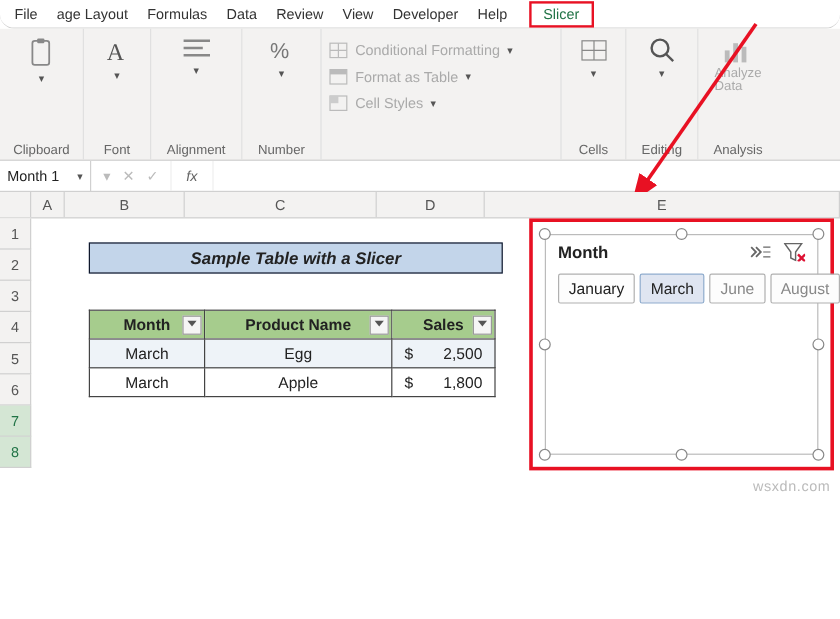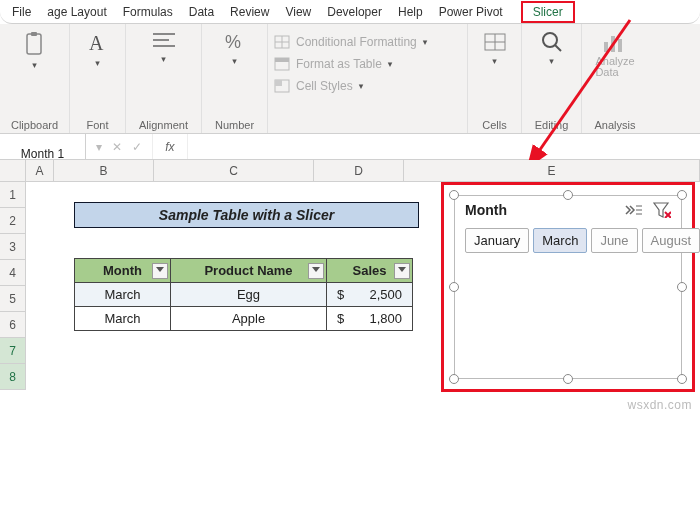--- a/index.html
+++ b/index.html
@@ -15,21 +15,21 @@
   .ribbon-group-label { text-align: center; font-size: 11px; color: #666; padding-top: 2px; }
   .ribbon-btn { display: flex; flex-direction: column; align-items: center; gap: 2px; padding: 2px 4px; color: #444; font-size: 11px; }
   .ribbon-btn svg { display: block; }
   .drop { font-size: 9px; color: #555; }
   .styles-list { color: #aaa; font-size: 12px; line-height: 20px; display:flex; flex-direction:column; gap:2px; padding-top:4px;}
   .styles-item { display:flex; align-items:center; gap:6px; }
   .styles-item svg { flex-shrink:0; }
   
   
   .fbar { display:flex; align-items:center; border-bottom:1px solid #d0d0d0; height:26px; background:#fff; }
-  .name-box { width:86px; border-right:1px solid #d0d0d0; padding:13px 6px; height:100%; display:flex; align-items:center; justify-content:space-between; font-size:12px;flex-direction:column;}
+  .name-box { width:76px; border-right:1px solid #d0d0d0; padding:13px 6px; height:100%; display:flex; align-items:center; justify-content:space-between; font-size:12px;}
   .fx { padding:0 12px; color:#666; font-style:italic; border-right:1px solid #eee; height:100%; display:flex; align-items:center;}
   .fbar-btns { display:flex; align-items:center; gap:10px; padding:0 10px; color:#bbb; border-right:1px solid #eee; height:100%;}
   
   
   .grid-wrap { position:relative; }
   .col-headers { display:flex; background:#f3f2f1; border-bottom:1px solid #d0d0d0; height:22px; }
   .triangle { width:26px; border-right:1px solid #d0d0d0; background:#f3f2f1;}
   .col-h { border-right:1px solid #d0d0d0; text-align:center; line-height:22px; color:#555; font-size:12px;}
   .row-headers { position:absolute; left:0; top:22px; width:26px; background:#f3f2f1; }
   .row-h { height:26px; border-bottom:1px solid #d0d0d0; border-right:1px solid #d0d0d0; text-align:center; line-height:26px; color:#555; font-size:12px;}
@@ -67,21 +67,20 @@
 
 <div class="ribbon-tabs">
   <div class="ribbon-tab">File</div>
   <div class="ribbon-tab">age Layout</div>
   <div class="ribbon-tab">Formulas</div>
   <div class="ribbon-tab">Data</div>
   <div class="ribbon-tab">Review</div>
   <div class="ribbon-tab">View</div>
   <div class="ribbon-tab">Developer</div>
   <div class="ribbon-tab">Help</div>
-  <div class="ribbon-tab">Power Pivot</div>
   <div style="width:10px"></div>
   <div class="ribbon-tab active">Slicer</div>
 </div>
 
 <div class="ribbon-body">
   <div class="ribbon-group" style="width:70px">
     <div class="ribbon-btn">
       <svg width="24" height="28">
           <rect x="4" y="4" width="14" height="20" rx="2" fill="none" stroke="#888" stroke-width="1.5"></rect>
           <rect x="8" y="2" width="6" height="4" rx="1" fill="#888"></rect>

